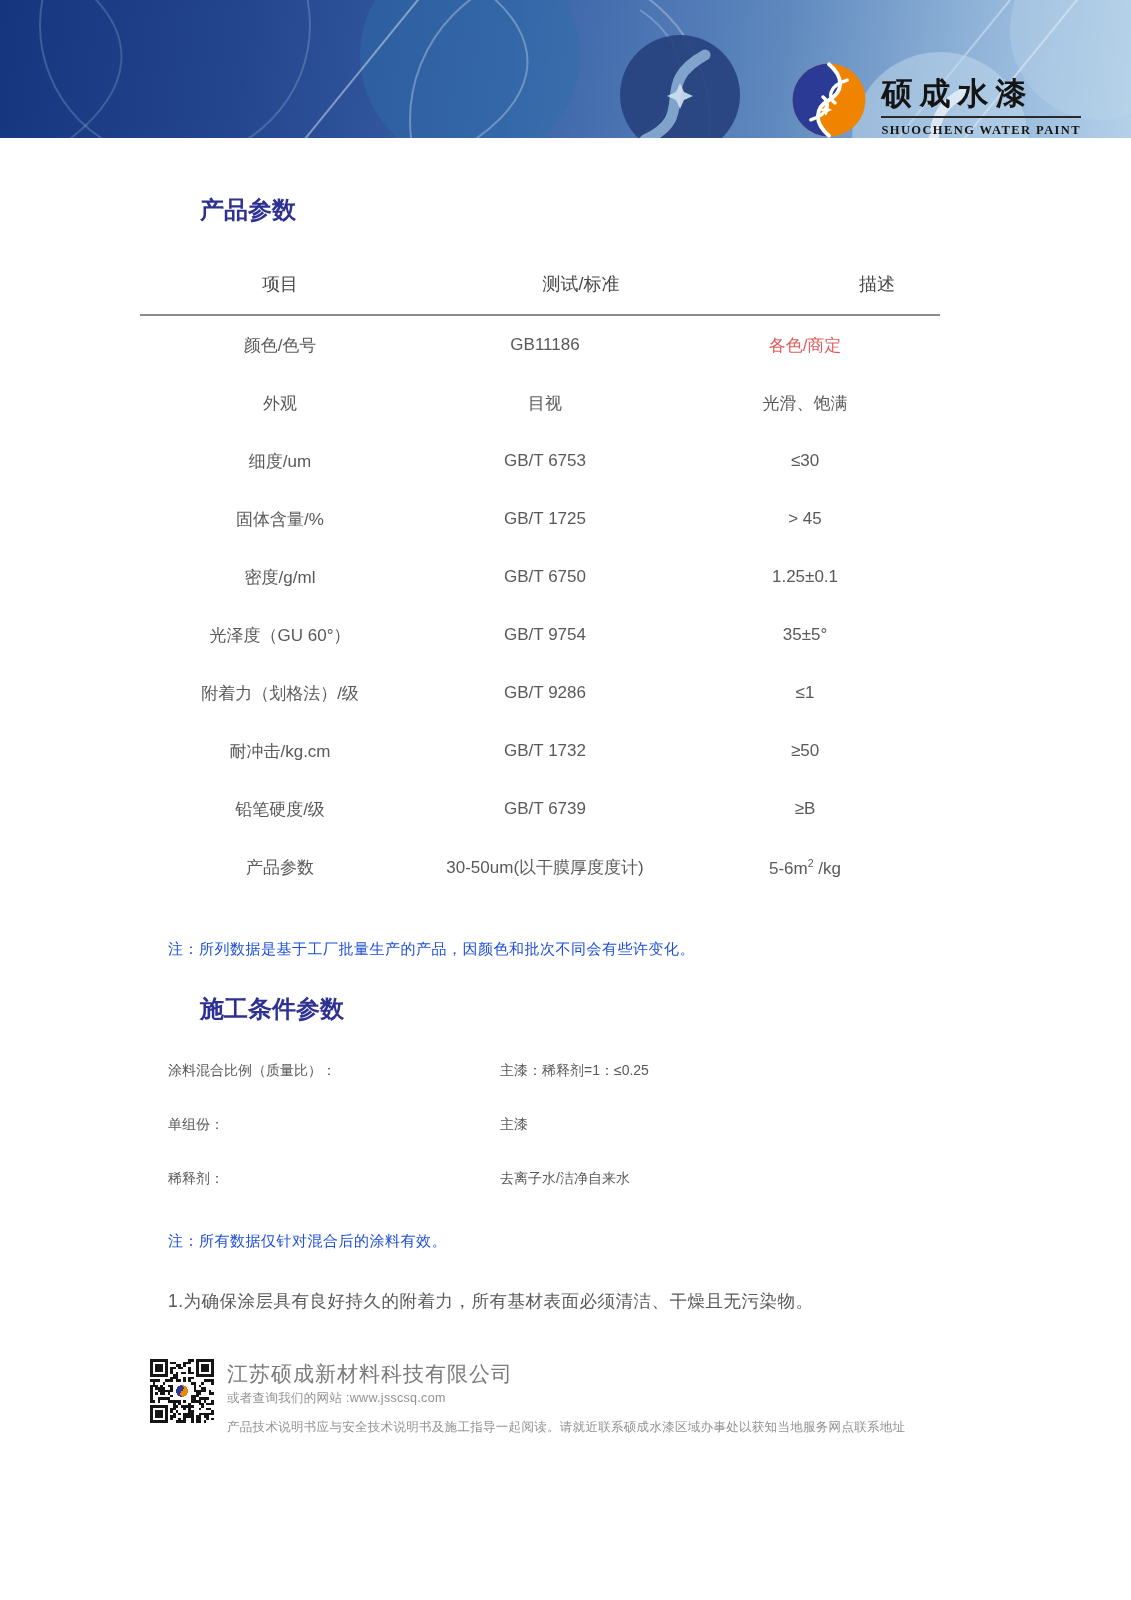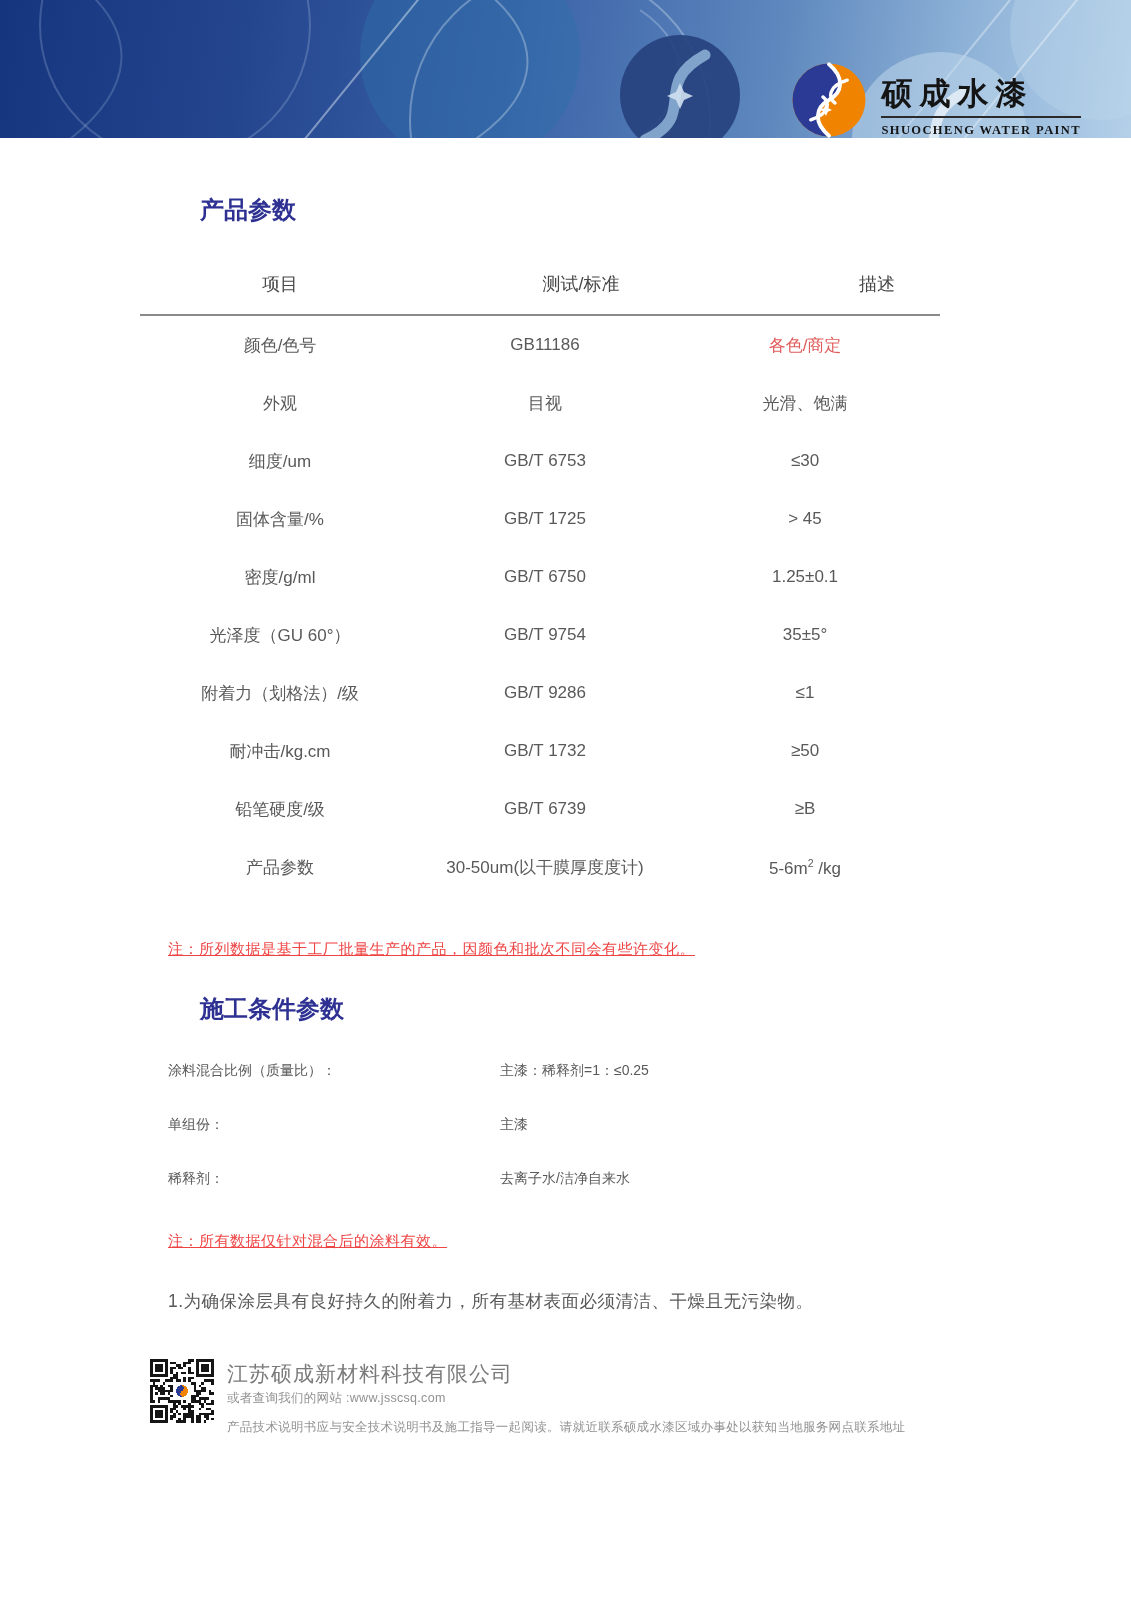--- a/index.html
+++ b/index.html
@@ -49,21 +49,21 @@
   }
   .thead {
     font-size:18px; color:#474747; padding-bottom:18px;
     border-bottom:2px solid #8a8a8a;
     gap:36px;
   }
   .trow { height:58px; font-size:17px; color:#595959; }
   .tcell.red { color:#e05c5c; }
   .tcell sup { font-size:0.62em; }
 
-  p.note { margin-top:44px; font-size:15px; color:#ef4444; letter-spacing:0.5px;text-decoration:underline; }
+  p.note { margin-top:44px; font-size:15px; color:#1d4ed8; letter-spacing:0.5px; }
 
   #sec-construction { margin-top:34px; }
   .kv { display:flex; font-size:14px; color:#595959; margin-top:36px; }
   .kv-label { width:332px; flex:0 0 332px; }
   .kv-value { }
 
   #sec-surface { margin-top:34px; }
   p.body-text { margin-top:38px; font-size:17.5px; color:#595959; letter-spacing:0.5px; }
 
   

